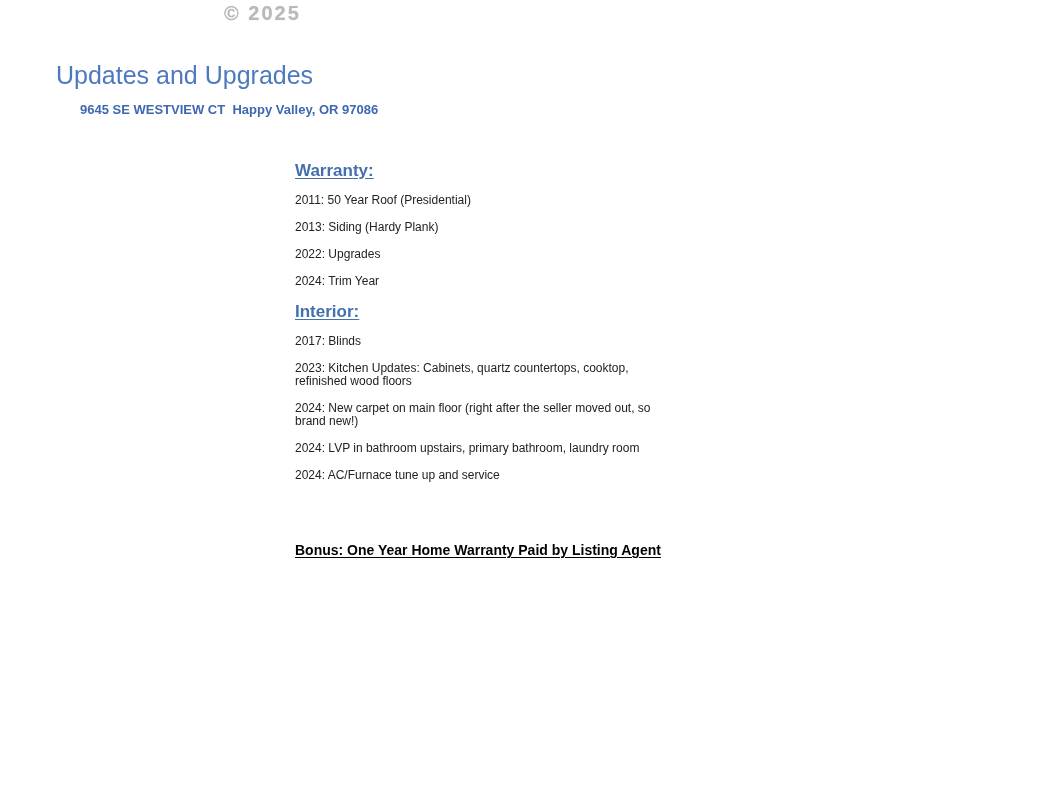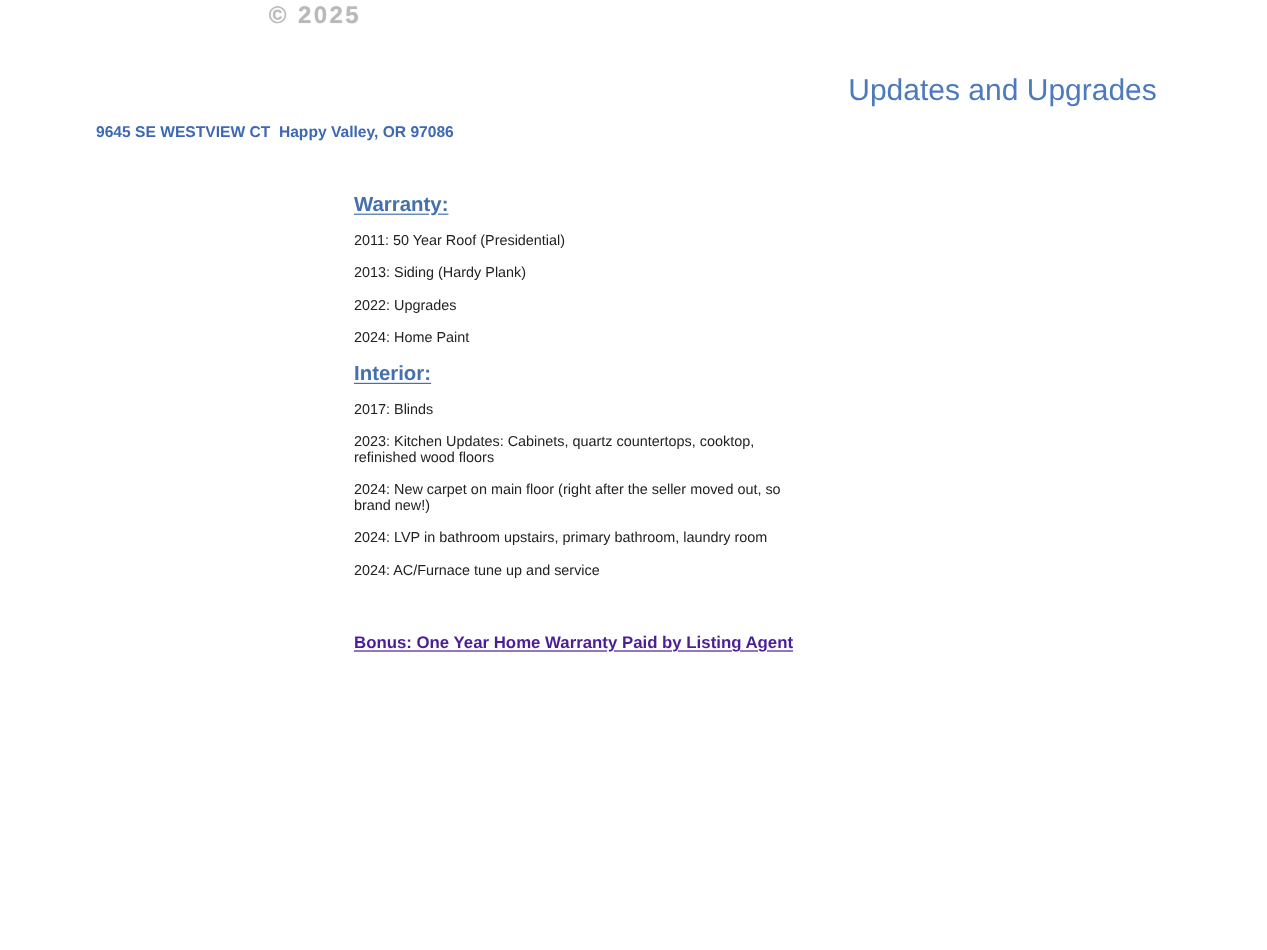--- a/index.html
+++ b/index.html
@@ -24,21 +24,21 @@
     letter-spacing: 2px;
     color: #a8a8a8;
     opacity: 0.8;
     text-shadow: 0 0 1px #c9c9c9;
   }
   .title-wrap {
     position: absolute;
     left: 56px;
     top: 60px;
     width: 908px;
-    text-align: right;
+    text-align: left;
   }
   .doc-title {
     font-size: 25px;
     font-weight: normal;
     color: #4d79bf;
     line-height: 30px;
   }
   .subtitle-wrap {
     position: absolute;
     left: 80px;
@@ -71,25 +71,25 @@
   .section-heading.second {
   }
   .item {
     margin: 0 0 14px 0;
     font-size: 12px;
     font-weight: normal;
     line-height: 13px;
     color: #222222;
   }
   .bonus-line {
-    margin: 44px 0 0 0;
+    margin: 59px 0 0 0;
     font-size: 14px;
     font-weight: bold;
     line-height: 18px;
-    color: #4c1d95;
+    color: #000000;
     text-decoration: underline;
     text-underline-offset: 2px;
   }
 </style>
 </head>
 <body>
 
 <div class="page">
 
   <div class="watermark">© 2025</div>
@@ -102,21 +102,21 @@
     <div class="doc-subtitle">9645 SE WESTVIEW CT  Happy Valley, OR 97086</div>
   </div>
 
   <div class="content">
 
     <h2 class="section-heading">Warranty:</h2>
 
     <p class="item">2011: 50 Year Roof (Presidential)</p>
     <p class="item">2013: Siding (Hardy Plank)</p>
     <p class="item">2022: Upgrades</p>
-    <p class="item">2024: Home Paint</p>
+    <p class="item">2024: Trim Year</p>
 
     <h2 class="section-heading second">Interior:</h2>
 
     <p class="item">2017: Blinds</p>
     <p class="item">2023: Kitchen Updates: Cabinets, quartz countertops, cooktop, refinished wood floors</p>
     <p class="item">2024: New carpet on main floor (right after the seller moved out, so brand new!)</p>
     <p class="item">2024: LVP in bathroom upstairs, primary bathroom, laundry room</p>
     <p class="item">2024: AC/Furnace tune up and service</p>
 
     <p class="bonus-line">Bonus: One Year Home Warranty Paid by Listing Agent</p>

